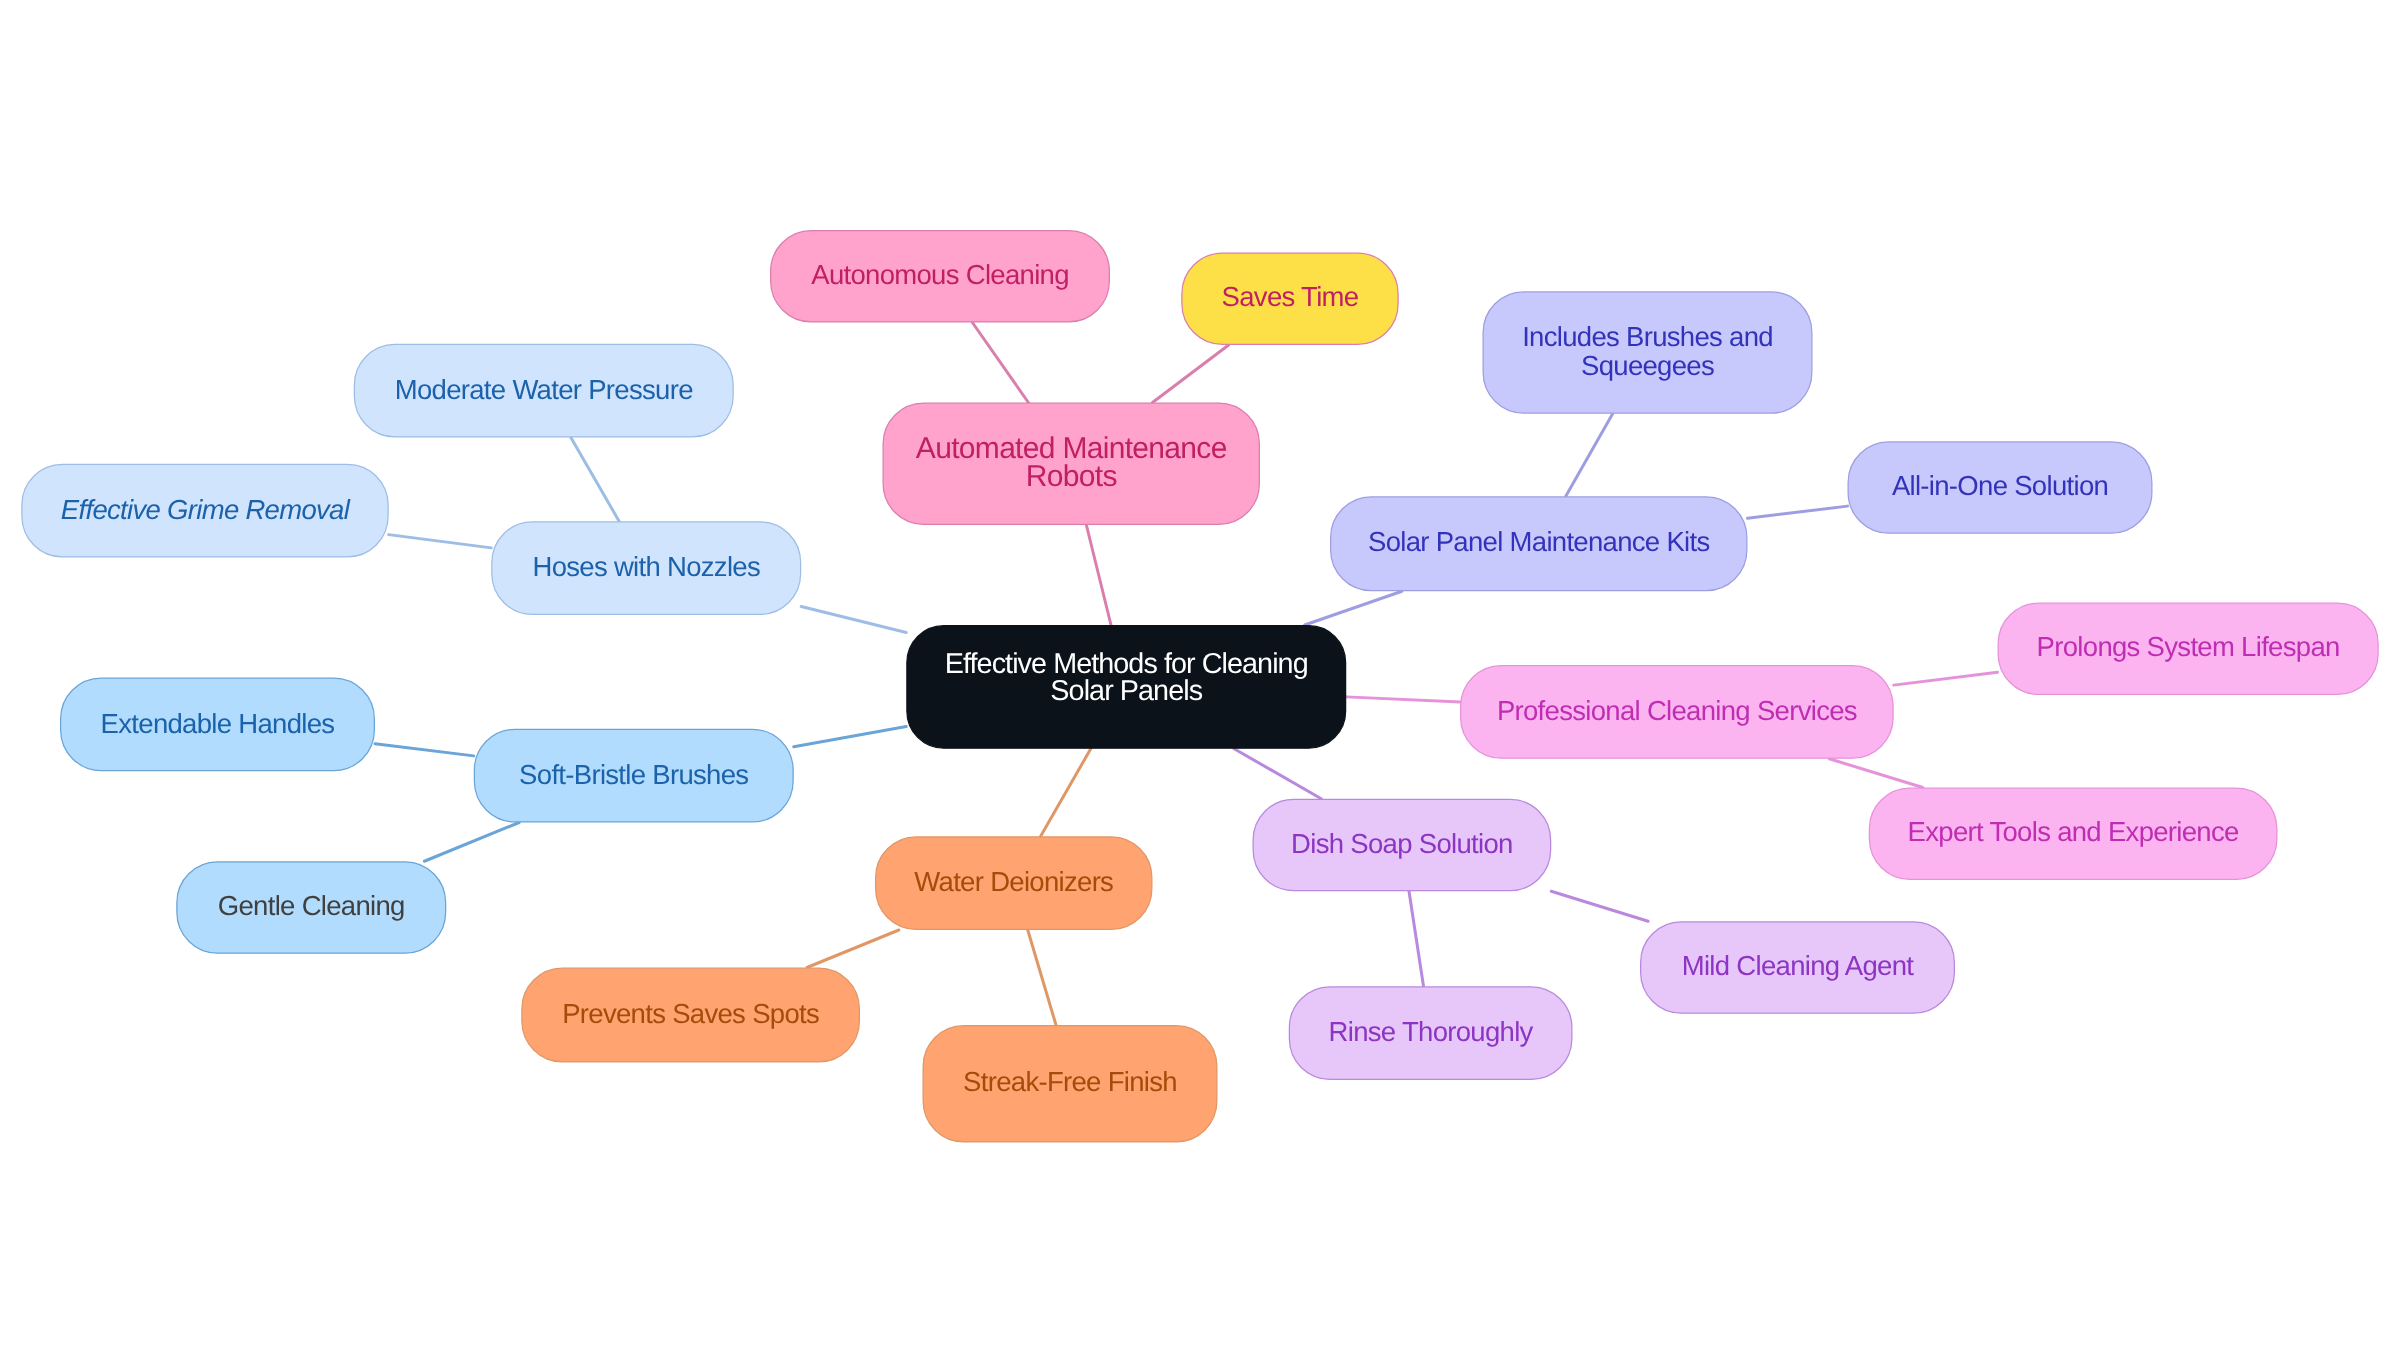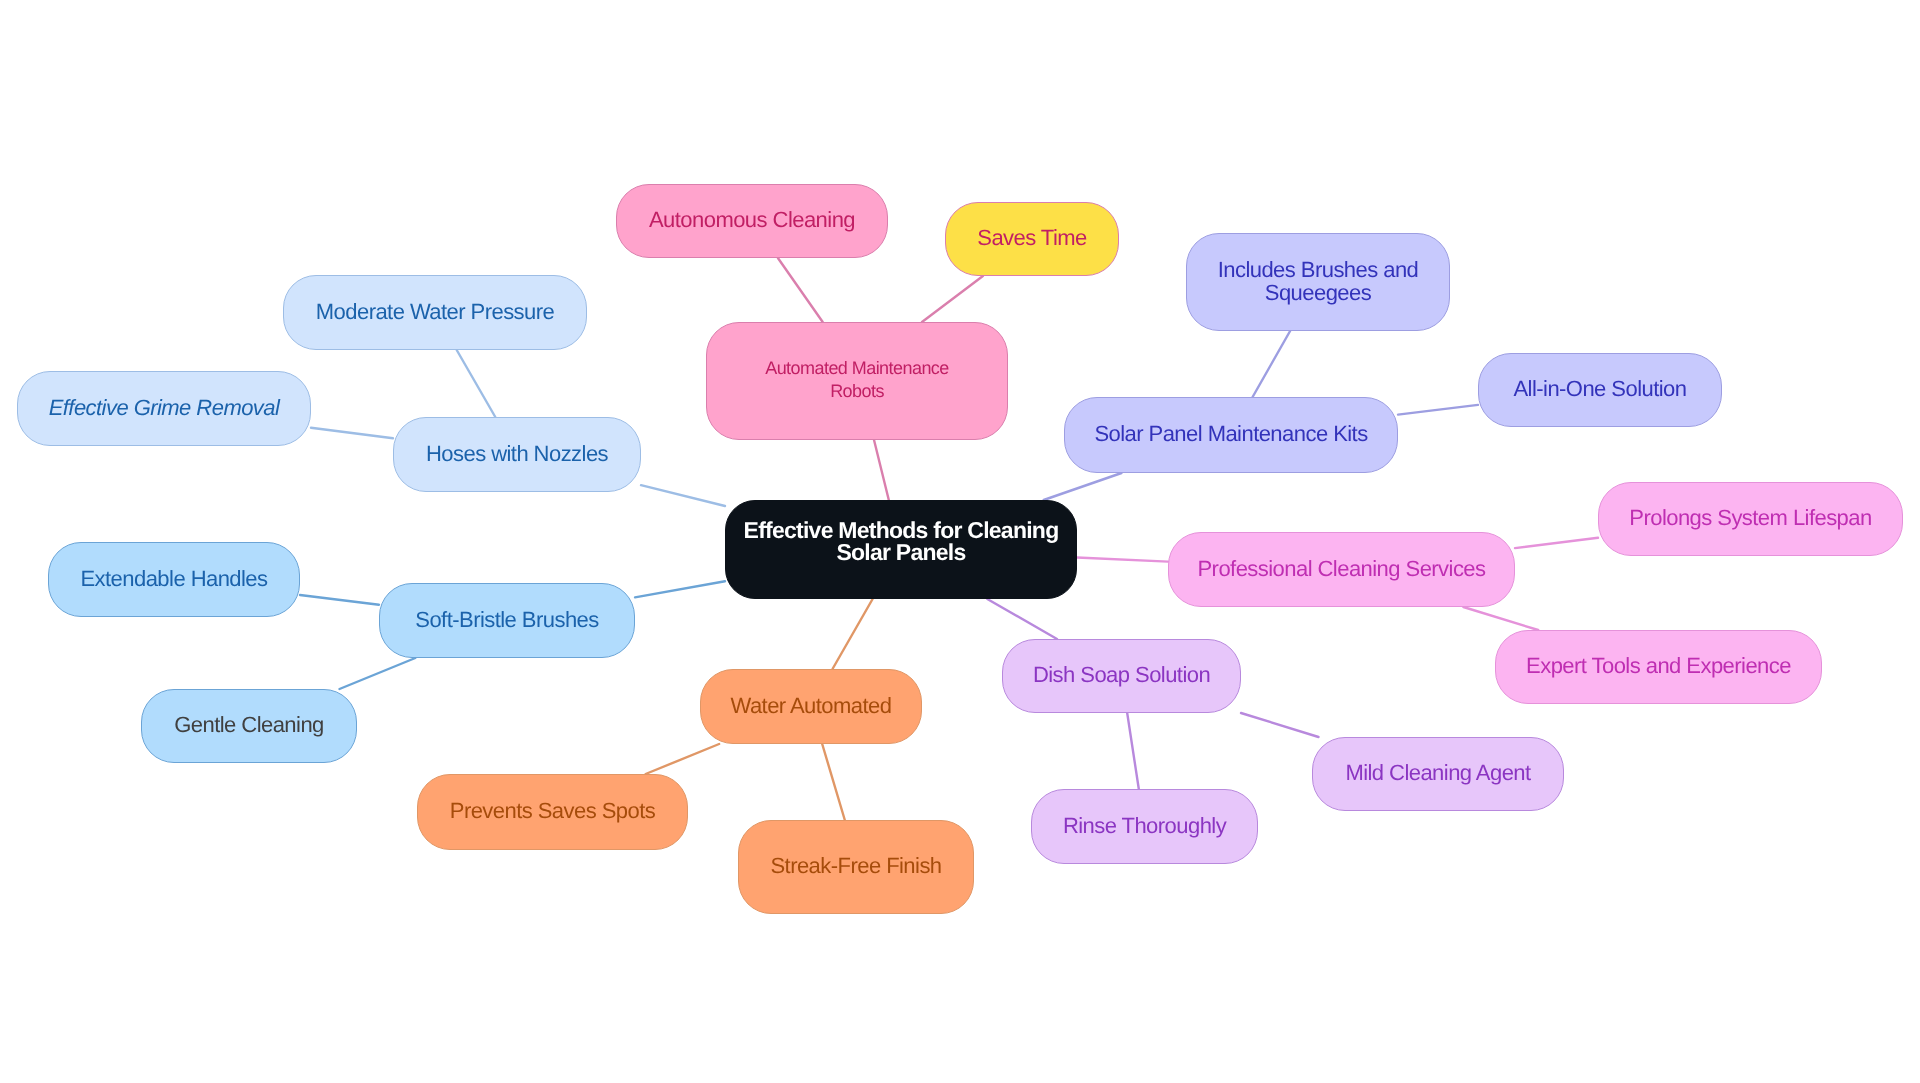--- a/index.html
+++ b/index.html
@@ -6,21 +6,21 @@
   html,body{margin:0;padding:0;background:#ffffff;}
   #stage{position:relative;width:1920px;height:1083px;background:#ffffff;overflow:hidden;}
   svg.edge-layer{position:absolute;left:0;top:0;width:1920px;height:1083px;pointer-events:none;}
   .node{position:absolute;box-sizing:border-box;display:flex;flex-direction:column;
         align-items:center;justify-content:center;text-align:center;
         border-radius:33px;border:1px solid transparent;padding-bottom:3px;
         font-family:"Liberation Sans",sans-serif;font-weight:400;
         letter-spacing:-0.55px;-webkit-font-smoothing:antialiased;
         text-rendering:geometricPrecision;}
   .node .line{display:block;line-height:23px;white-space:nowrap;transform:translateZ(0);}
-  .node.root{letter-spacing:-0.75px;padding-bottom:18px;border-radius:30px;font-weight:bold;}
+  .node.root{letter-spacing:-0.75px;padding-bottom:18px;border-radius:30px;}
   .node.root .line{line-height:22px;}
 </style>
 </head>
 <body style="background: rgb(255, 255, 255);">
 
 <div id="stage" style="width: 1920px; height: 1083px; background: rgb(255, 255, 255);">
   <svg class="edge-layer" viewBox="0 0 1920 1083">
     <line stroke-width="2.4" stroke-linecap="round" x1="888.8" y1="500" x2="869.1" y2="420" stroke="#da7fad"></line>
     <line stroke-width="2.4" stroke-linecap="round" x1="822.7" y1="322" x2="777.9" y2="258" stroke="#da7fad"></line>
     <line stroke-width="2.4" stroke-linecap="round" x1="922" y1="322" x2="982.9" y2="276" stroke="#da7fad"></line>
@@ -40,21 +40,21 @@
     <line stroke-width="2.4" stroke-linecap="round" x1="1515" y1="548.1" x2="1598" y2="537.8" stroke="#e592da"></line>
     <line stroke-width="2.4" stroke-linecap="round" x1="1463.4" y1="607" x2="1538.2" y2="630" stroke="#e592da"></line>
     <line stroke-width="2.4" stroke-linecap="round" x1="987.3" y1="599" x2="1057" y2="639" stroke="#b889dd"></line>
     <line stroke-width="2.4" stroke-linecap="round" x1="1127.2" y1="713" x2="1138.8" y2="789" stroke="#b889dd"></line>
     <line stroke-width="2.4" stroke-linecap="round" x1="1241" y1="713" x2="1318.5" y2="737" stroke="#b889dd"></line>
   </svg>
   <div class="node root" style="left: 725px; top: 500px; width: 352px; height: 99px; font-size: 23px; background: rgb(12, 18, 25); border-color: rgb(12, 18, 25); color: rgb(255, 255, 255);">
     <span class="line">Effective Methods for Cleaning</span>
     <span class="line">Solar Panels</span>
   </div>
-  <div class="node" style="left: 706px; top: 322px; width: 302px; height: 118px; font-size: 18px; background: rgb(255, 163, 204); border-color: rgb(218, 127, 173); color: rgb(193, 31, 100);">
+  <div class="node" style="left: 706px; top: 322px; width: 302px; height: 98px; font-size: 24px; background: rgb(255, 163, 204); border-color: rgb(218, 127, 173); color: rgb(193, 31, 100);">
     <span class="line">Automated Maintenance</span>
     <span class="line">Robots</span>
   </div>
   <div class="node" style="left: 616px; top: 184px; width: 272px; height: 74px; font-size: 22px; background: rgb(255, 163, 204); border-color: rgb(218, 127, 173); color: rgb(193, 31, 100);">
     <span class="line">Autonomous Cleaning</span>
   </div>
   <div class="node" style="left: 945px; top: 202px; width: 174px; height: 74px; font-size: 22px; background: #fde047; border-color: rgb(218, 127, 173); color: rgb(193, 31, 100);">
     <span class="line">Saves Time</span>
   </div>
   <div class="node" style="left: 283px; top: 275px; width: 304px; height: 75px; font-size: 22px; background: rgb(209, 228, 253); border-color: rgb(157, 189, 229); color: rgb(27, 98, 171);">
@@ -69,21 +69,21 @@
   <div class="node" style="left: 379px; top: 583px; width: 256px; height: 75px; font-size: 22px; background: rgb(177, 220, 253); border-color: rgb(107, 164, 214); color: rgb(27, 98, 171);">
     <span class="line">Soft-Bristle Brushes</span>
   </div>
   <div class="node" style="left: 48px; top: 542px; width: 252px; height: 75px; font-size: 22px; background: rgb(177, 220, 253); border-color: rgb(107, 164, 214); color: rgb(27, 98, 171);">
     <span class="line">Extendable Handles</span>
   </div>
   <div class="node" style="left: 141px; top: 689px; width: 216px; height: 74px; font-size: 22px; background: rgb(177, 220, 253); border-color: rgb(107, 164, 214); color: #404040;">
     <span class="line">Gentle Cleaning</span>
   </div>
   <div class="node" style="left: 700px; top: 669px; width: 222px; height: 75px; font-size: 22px; background: rgb(255, 163, 112); border-color: rgb(224, 151, 102); color: rgb(166, 76, 11);">
-    <span class="line">Water Automated</span>
+    <span class="line">Water Deionizers</span>
   </div>
   <div class="node" style="left: 417px; top: 774px; width: 271px; height: 76px; font-size: 22px; background: rgb(255, 163, 112); border-color: rgb(224, 151, 102); color: rgb(166, 76, 11);">
     <span class="line">Prevents Saves Spots</span>
   </div>
   <div class="node" style="left: 738px; top: 820px; width: 236px; height: 94px; font-size: 22px; background: rgb(255, 163, 112); border-color: rgb(224, 151, 102); color: rgb(166, 76, 11);">
     <span class="line">Streak-Free Finish</span>
   </div>
   <div class="node" style="left: 1064px; top: 397px; width: 334px; height: 76px; font-size: 22px; background: rgb(199, 201, 253); border-color: rgb(157, 158, 225); color: rgb(51, 51, 186);">
     <span class="line">Solar Panel Maintenance Kits</span>
   </div>

